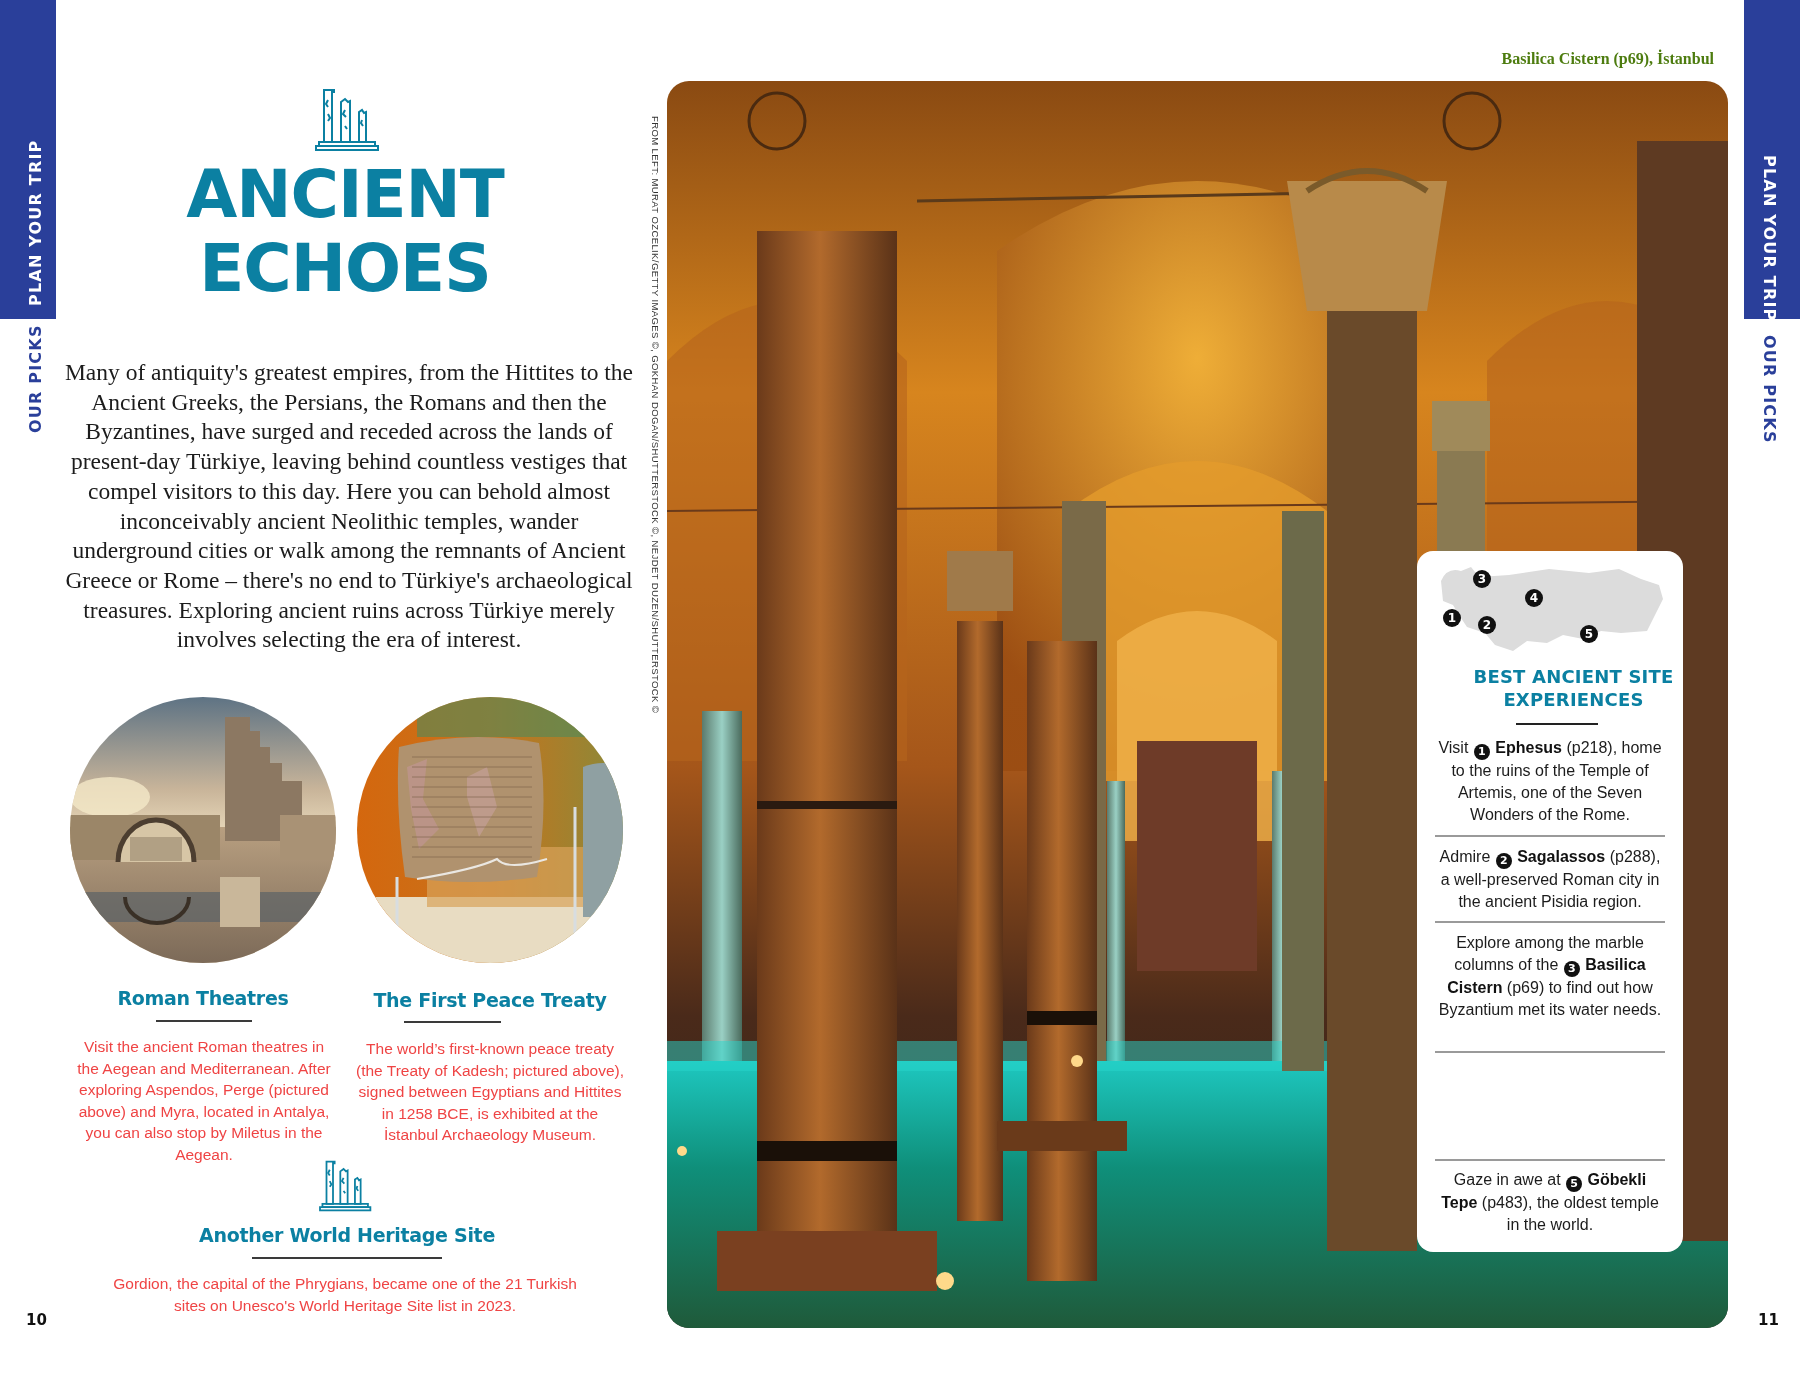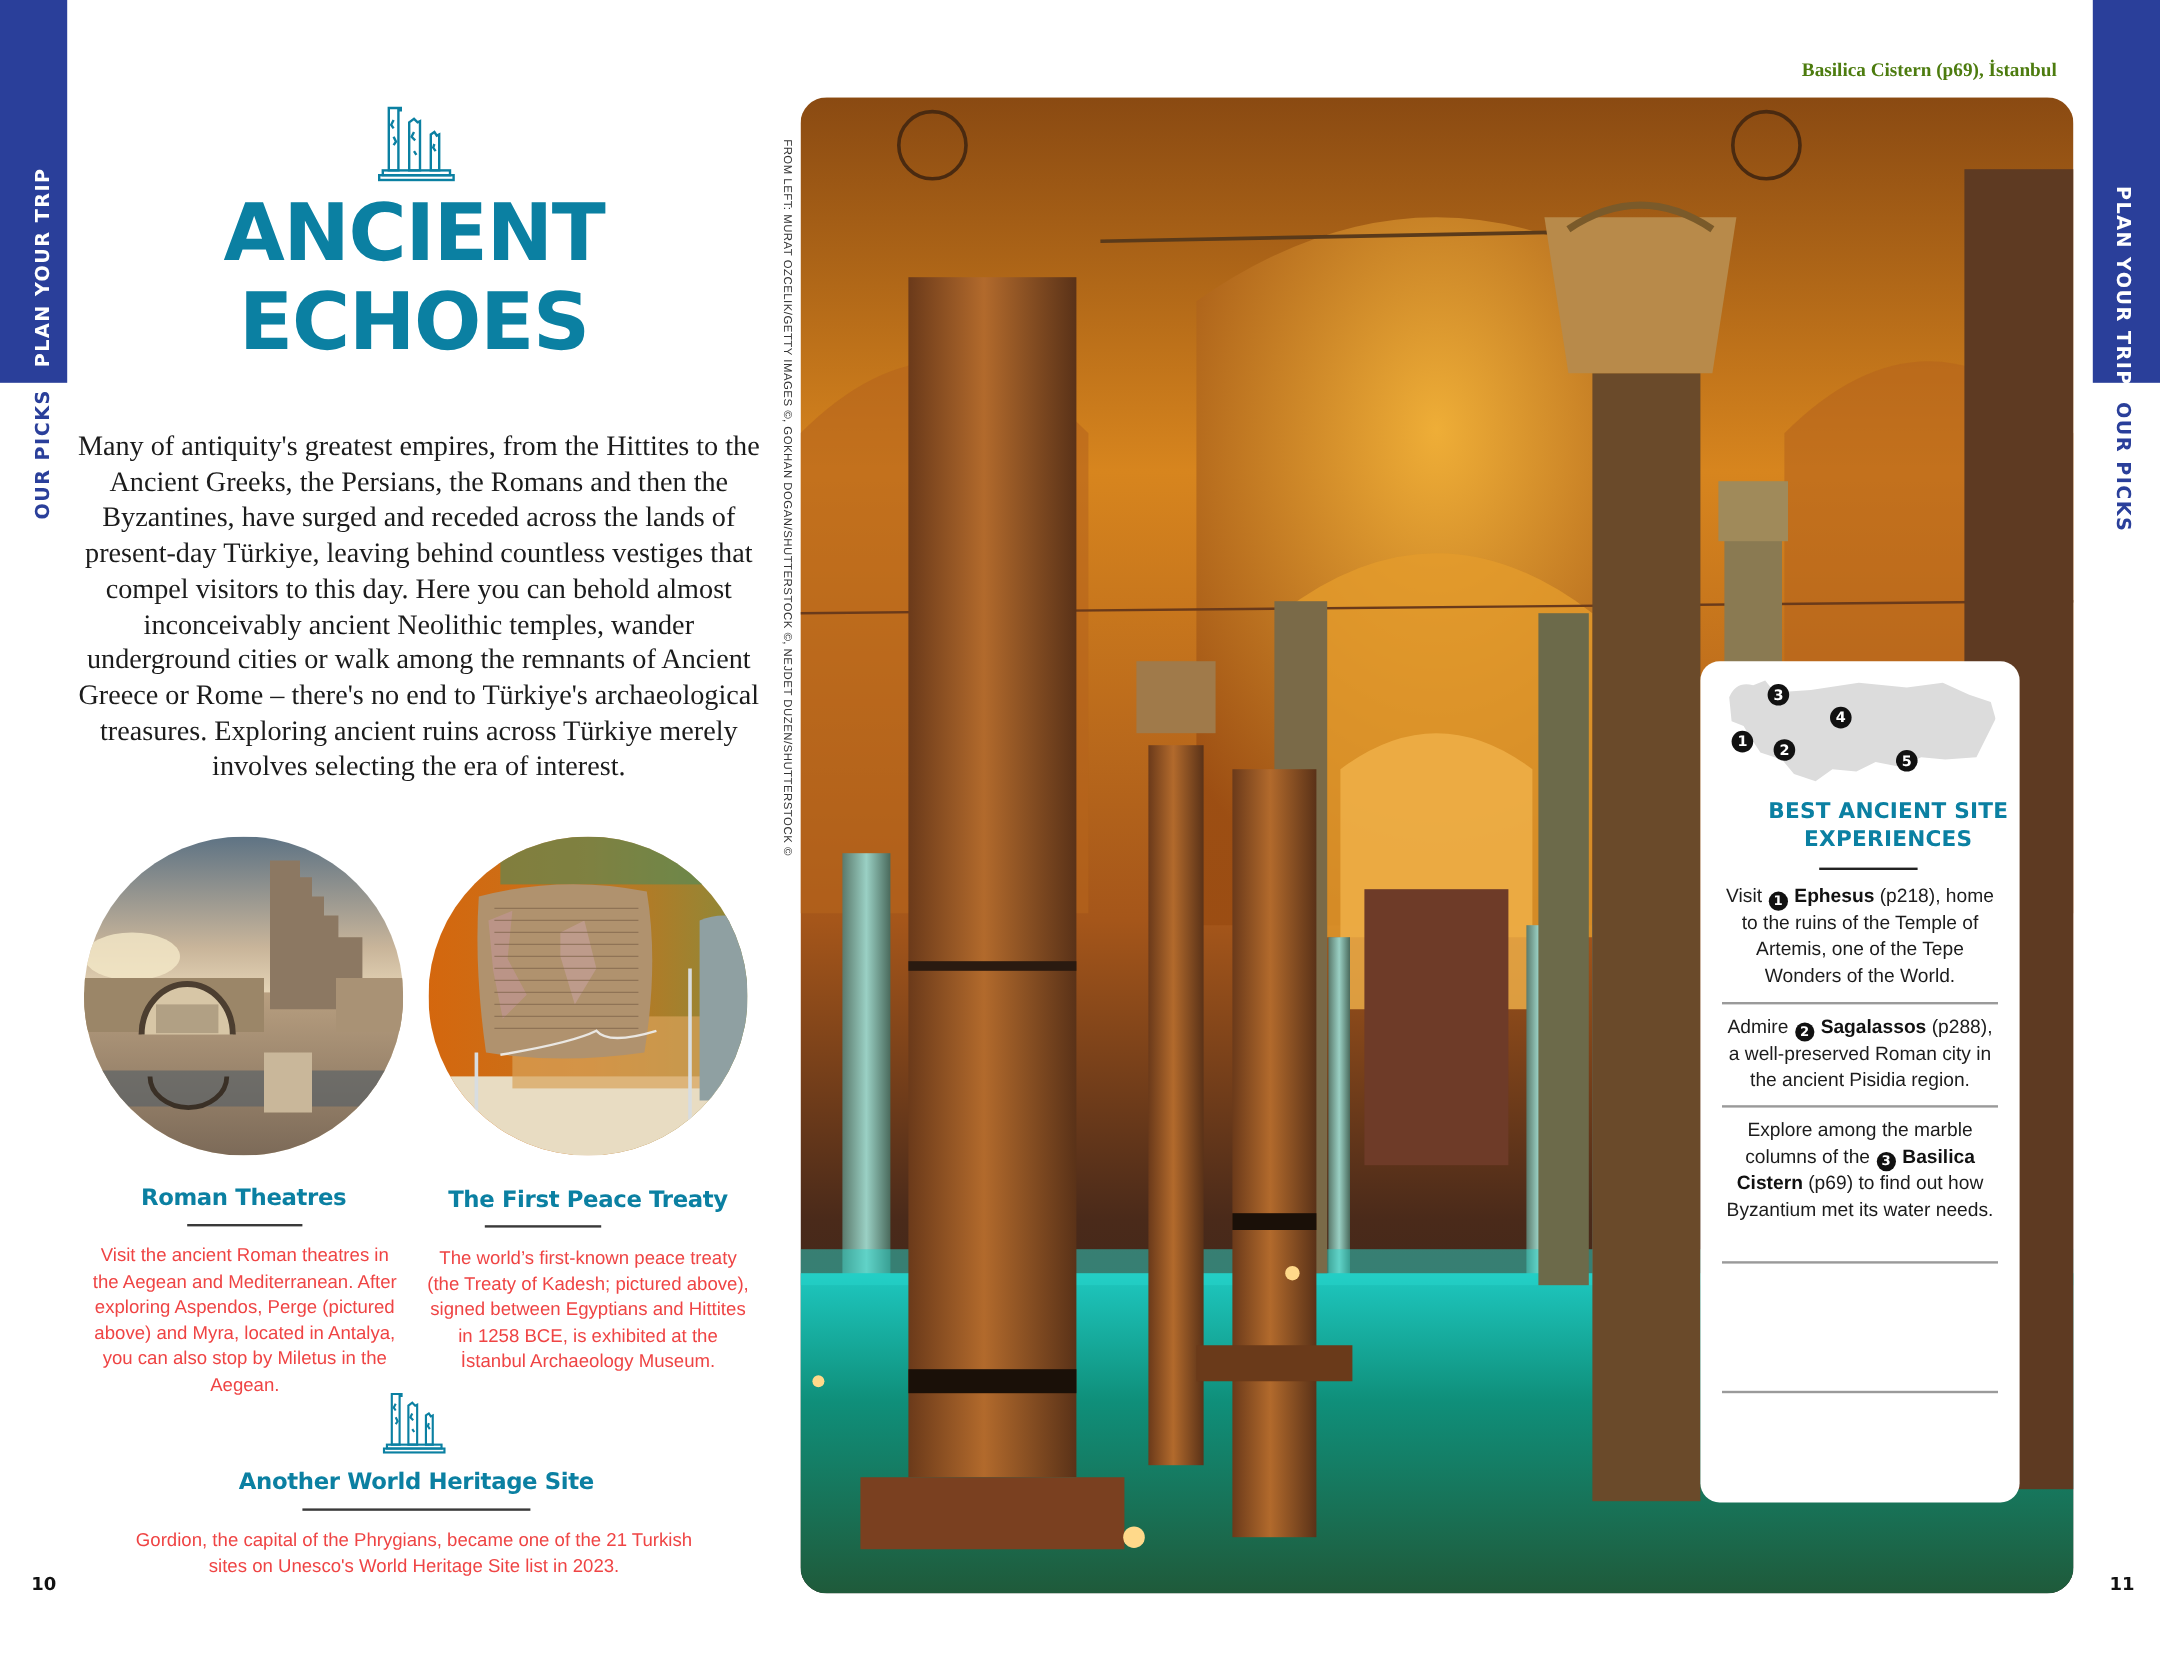--- a/index.html
+++ b/index.html
@@ -261,26 +261,27 @@
   </div>
   <div class="map-dot" style="left:56px; top:19px;">3</div>
   <div class="map-dot" style="left:108px; top:38px;">4</div>
   <div class="map-dot" style="left:26px; top:58px;">1</div>
   <div class="map-dot" style="left:61px; top:65px;">2</div>
   <div class="map-dot" style="left:163px; top:74px;">5</div>
 
   <div class="info-title">BEST ANCIENT SITE EXPERIENCES</div>
   <div class="info-title-rule"></div>
 
-  <p class="info-item" style="top:186px;"><span>Visit </span><span class="num-dot">1</span> <b>Ephesus</b><span> (p218), home to the ruins of the Temple of Artemis, one of the Tepe Wonders of the World.</span></p>
+  <p class="info-item" style="top:186px;"><span>Visit </span><span class="num-dot">1</span> <b>Ephesus</b><span> (p218), home to the ruins of the Temple of Artemis, one of the Seven Wonders of the Rome.</span></p>
   <div class="info-sep" style="top:284px;"></div>
 
   <p class="info-item" style="top:295px;"><span>Admire </span><span class="num-dot">2</span> <b>Sagalassos</b><span> (p288), a well-preserved Roman city in the ancient Pisidia region.</span></p>
   <div class="info-sep" style="top:370px;"></div>
 
   <p class="info-item" style="top:381px;"><span>Explore among the marble columns of the </span><span class="num-dot">3</span> <b>Basilica Cistern</b><span> (p69) to find out how Byzantium met its water needs.</span></p>
   <div class="info-sep" style="top:500px;"></div>
 
   <div class="info-sep" style="top:608px;"></div>
 
+  <p class="info-item" style="top:618px;"><span>Gaze in awe at </span><span class="num-dot">5</span> <b>Göbekli Tepe</b><span> (p483), the oldest temple in the world.</span></p>
 </div>
 
 <div class="page-num" style="left:1758px;">11</div>
 
 </body></html>

